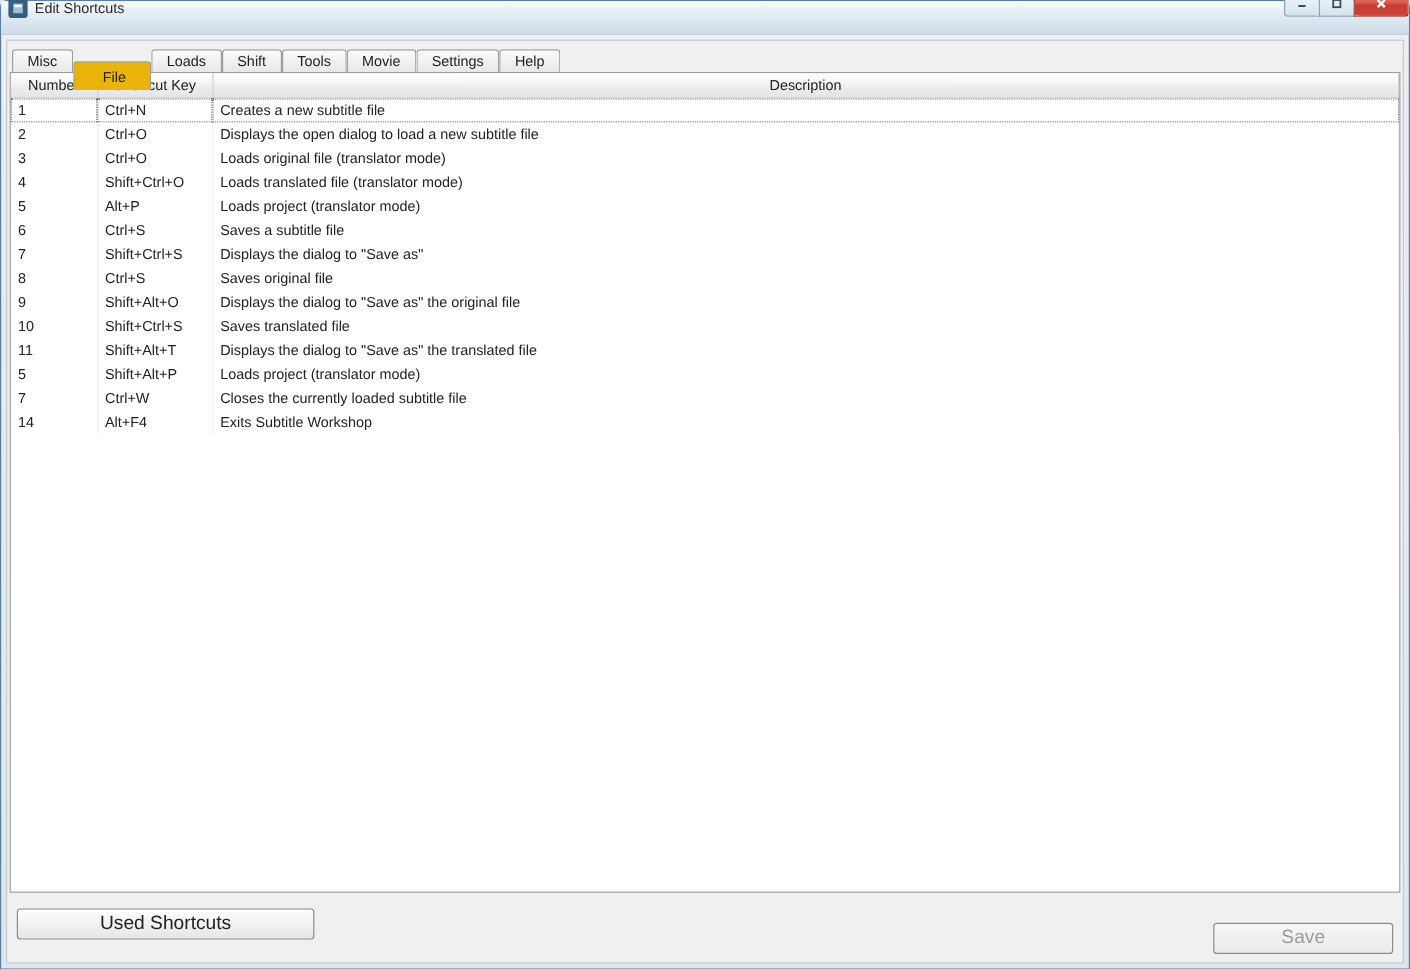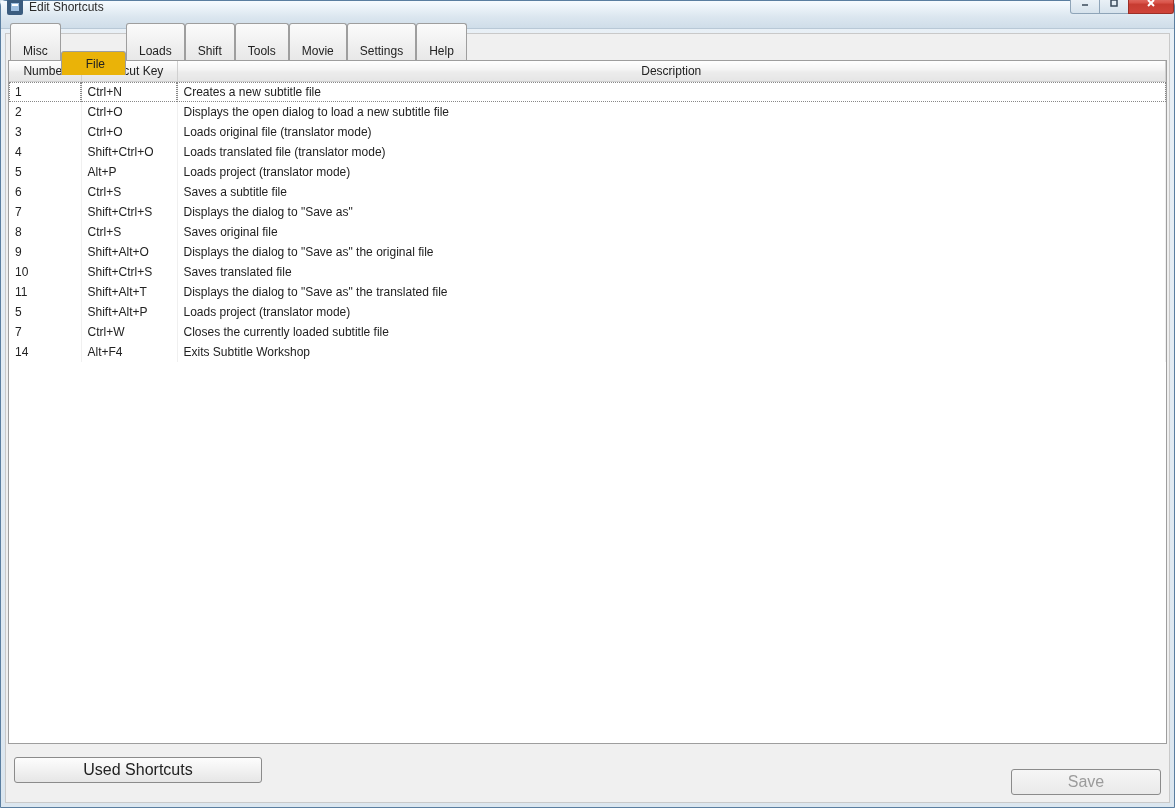--- a/index.html
+++ b/index.html
@@ -64,21 +64,21 @@
     position: relative;
   }
 
   .tabs {
     display: flex;
     height: 24px;
     padding-left: 2px;
     align-items: flex-end;
   }
   .tab {
-    padding: 20px 12px 3px 12px;
+    padding: 2px 12px 3px 12px;
     border: 1px solid #9e9e9e;
     border-bottom: none;
     background: linear-gradient(to bottom, #fbfbfb, #e7e7e7);
     margin-right: 0px;
     border-radius: 3px 3px 0 0;
     font-size: 12px;
     color: #222;
     position: relative;
     top: 1px;
   }

